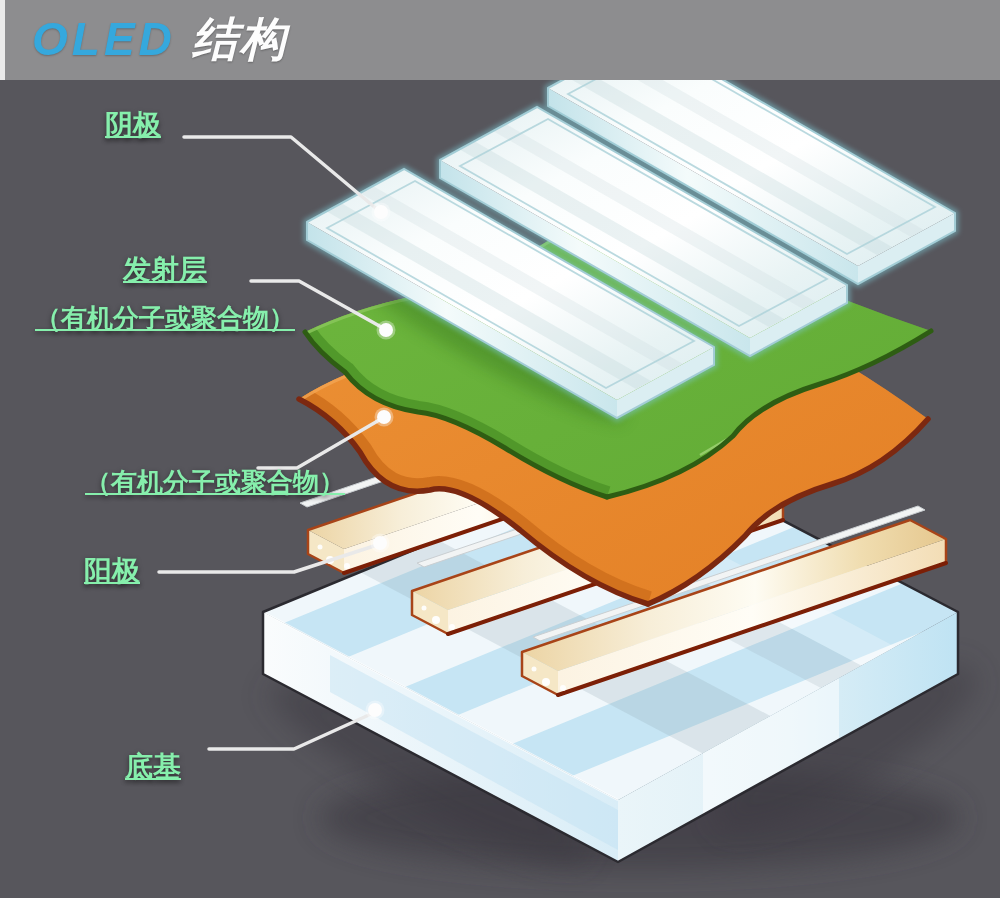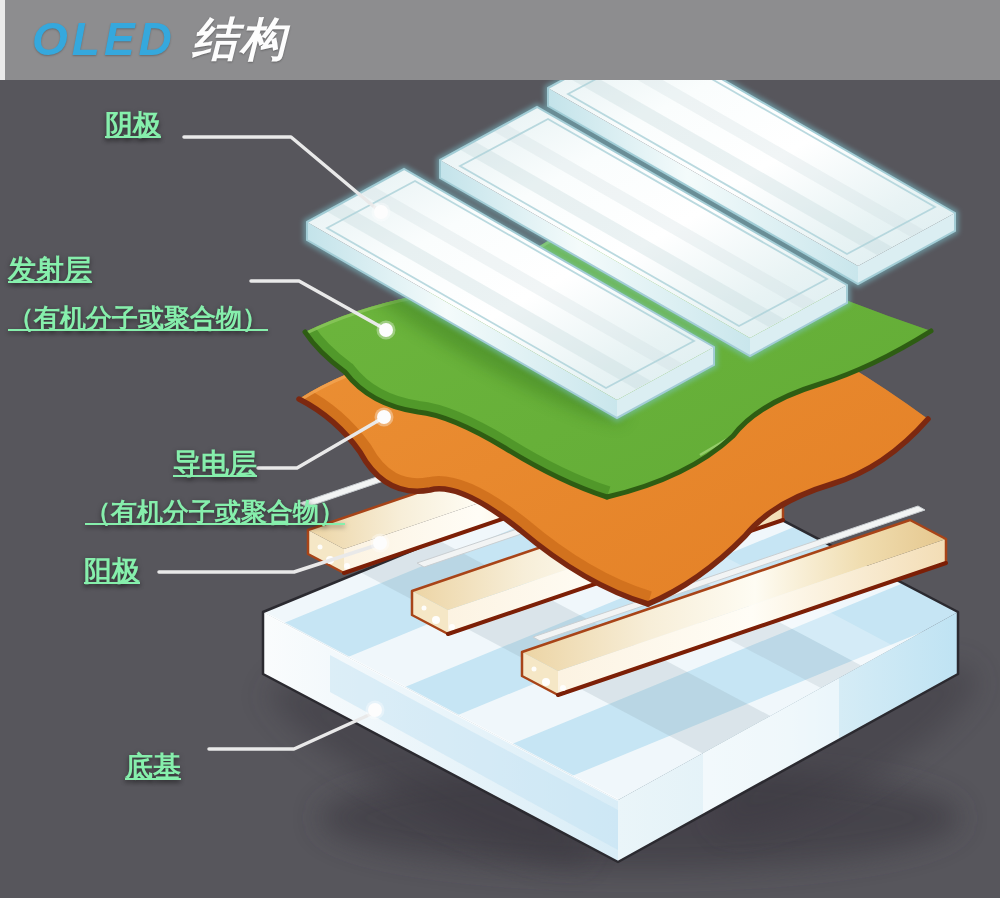--- a/index.html
+++ b/index.html
@@ -23,21 +23,21 @@
   }
   .title .brand{color:#35a8dd;letter-spacing:4px;text-shadow:0 1px 2px rgba(0,0,0,.25);}
   .title .suffix{color:#fdfdfd;margin-left:16px;letter-spacing:2px;text-shadow:0 1px 2px rgba(0,0,0,.3);}
   .lbl{
     position:absolute;color:#86efac;font-weight:bold;z-index:4;
     text-shadow:0 2px 5px rgba(0,0,0,.5);white-space:nowrap;text-decoration:underline;
   }
   .lbl .l1{font-size:28px;line-height:30px;}
   .lbl .l2{font-size:26px;line-height:30px;margin-top:18px;}
   .lbl-cathode{left:105px;top:110px;}
-  .lbl-emissive{left:8px;top:255px;width:314px;white-space:normal;}
+  .lbl-emissive{left:8px;top:255px;width:314px;text-align:center;white-space:normal;}
   .lbl-conductive{left:58px;top:449px;width:314px;text-align:center;white-space:normal;}
   .lbl-anode{left:84px;top:556px;}
   .lbl-substrate{left:125px;top:752px;}
 </style>
 </head>
 <body>
 
 <div class="stage">
 
 <svg width="1000" height="898" viewBox="0 0 1000 898">
@@ -249,21 +249,20 @@
 </div>
 
 <div class="lbl lbl-cathode">
   <div class="l1">阴极</div>
 </div>
 <div class="lbl lbl-emissive">
   <div class="l1">发射层</div>
   <div class="l2">（有机分子或聚合物）</div>
 </div>
 <div class="lbl lbl-conductive">
-  <div class="l1">导电层</div>
   <div class="l2">（有机分子或聚合物）</div>
 </div>
 <div class="lbl lbl-anode">
   <div class="l1">阳极</div>
 </div>
 <div class="lbl lbl-substrate">
   <div class="l1">底基</div>
 </div>
 
 </div>

